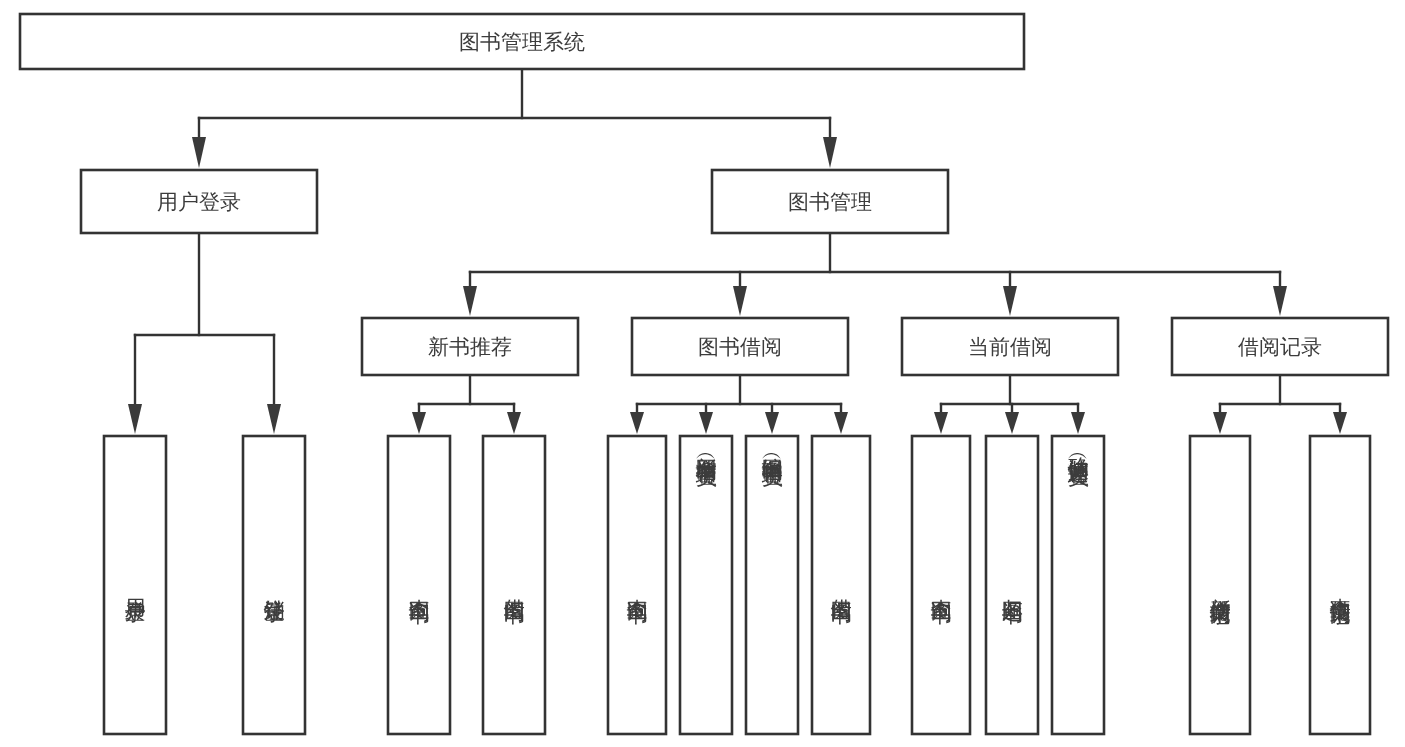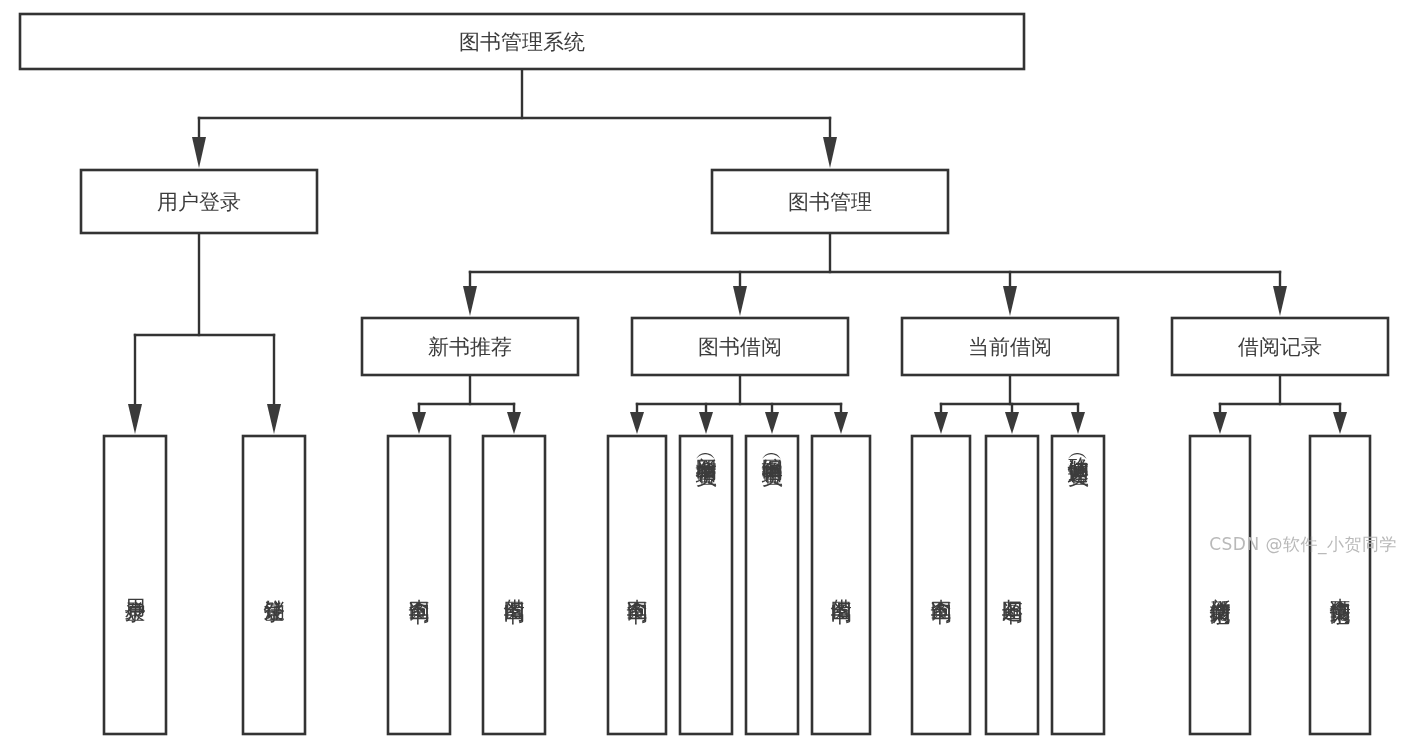--- a/index.html
+++ b/index.html
@@ -244,15 +244,14 @@
   <div class="leaf-label-wrap" style="left:1052px; top:440px; width:52px; height:294px; align-items:flex-start;">
     <span class="leaf-label">确认归还（管理员）</span>
   </div>
   <div class="leaf-label-wrap" style="left:1190px; top:436px; width:60px; height:298px;">
     <span class="leaf-label">新增借阅记录</span>
   </div>
   <div class="leaf-label-wrap" style="left:1310px; top:436px; width:60px; height:298px;">
     <span class="leaf-label">查询借阅记录</span>
   </div>
 
-  <div class="watermark">CSDN @软件_小贺同学</div>
 
 </div>
 
 </body></html>

